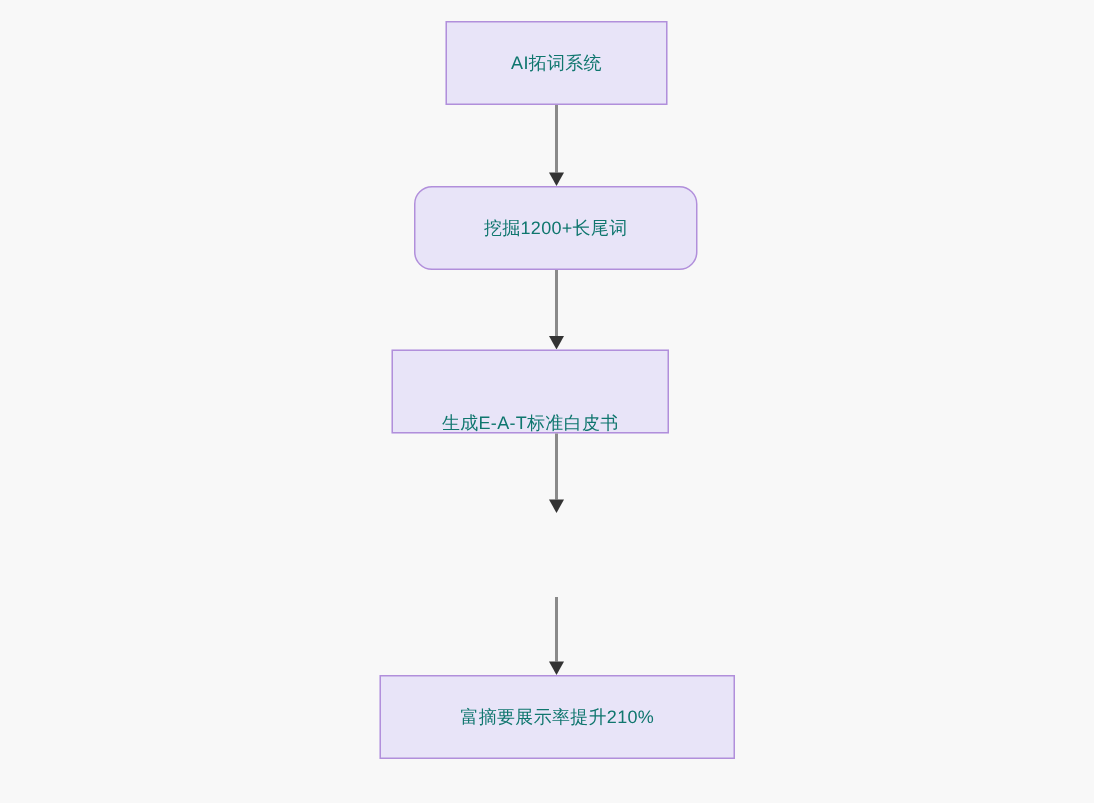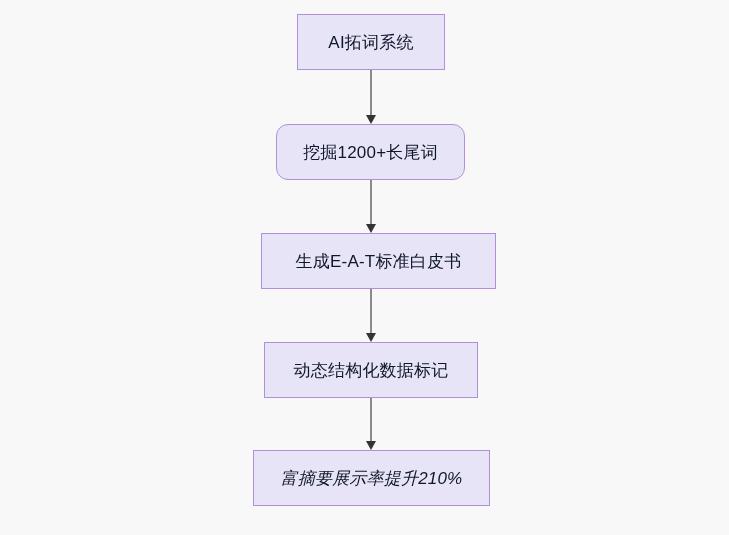--- a/index.html
+++ b/index.html
@@ -22,22 +22,22 @@
     position: absolute;
     box-sizing: border-box;
     height: 56px;
     background: #e8e4f8;
     border: 1.6px solid #b18fdb;
     display: flex;
     align-items: center;
     justify-content: center;
   }
   .node-label {
-    font-size: 17px;
-    color: #0f172a;
+    font-size: 12px;
+    color: #0f766e;
     line-height: 1;
     letter-spacing: 0.2px;
     white-space: nowrap;
   }
   .connector {
     position: absolute;
     width: 16px;
   }
   .connector-line {
     position: absolute;
@@ -52,23 +52,23 @@
     width: 0;
     height: 0;
     border-left: 5px solid transparent;
     border-right: 5px solid transparent;
     border-top: 9px solid #333333;
   }
 
   
   #node-0 { left: 297px; top: 14px;  width: 148px; }
   #node-1 { left: 276px; top: 124px; width: 189px; border-radius: 12px; }
-  #node-2 { left: 261px; top: 233px; width: 235px; }
+  #node-2 { left: 261px; top: 233px; width: 185px; align-items: flex-end; }
   #node-3 { left: 264px; top: 342px; width: 214px; }
-  #node-4 { left: 253px; top: 450px; width: 237px; font-style: italic; }
+  #node-4 { left: 253px; top: 450px; width: 237px; }
 
   
   #connector-0 { left: 363px; top: 70px;  height: 54px; }
   #connector-1 { left: 363px; top: 180px; height: 53px; }
   #connector-2 { left: 363px; top: 289px; height: 53px; }
   #connector-3 { left: 363px; top: 398px; height: 52px; }
   #connector-0 .connector-line { height: 45px; }
   #connector-1 .connector-line { height: 44px; }
   #connector-2 .connector-line { height: 44px; }
   #connector-3 .connector-line { height: 43px; }
@@ -102,23 +102,20 @@
 
   <div class="node" id="node-2">
     <span class="node-label">生成E-A-T标准白皮书</span>
   </div>
 
   <div class="connector" id="connector-2">
     <div class="connector-line"></div>
     <div class="connector-head"></div>
   </div>
 
-  <div class="node" id="node-3">
-    <span class="node-label">动态结构化数据标记</span>
-  </div>
 
   <div class="connector" id="connector-3">
     <div class="connector-line"></div>
     <div class="connector-head"></div>
   </div>
 
   <div class="node" id="node-4">
     <span class="node-label">富摘要展示率提升210%</span>
   </div>
 

